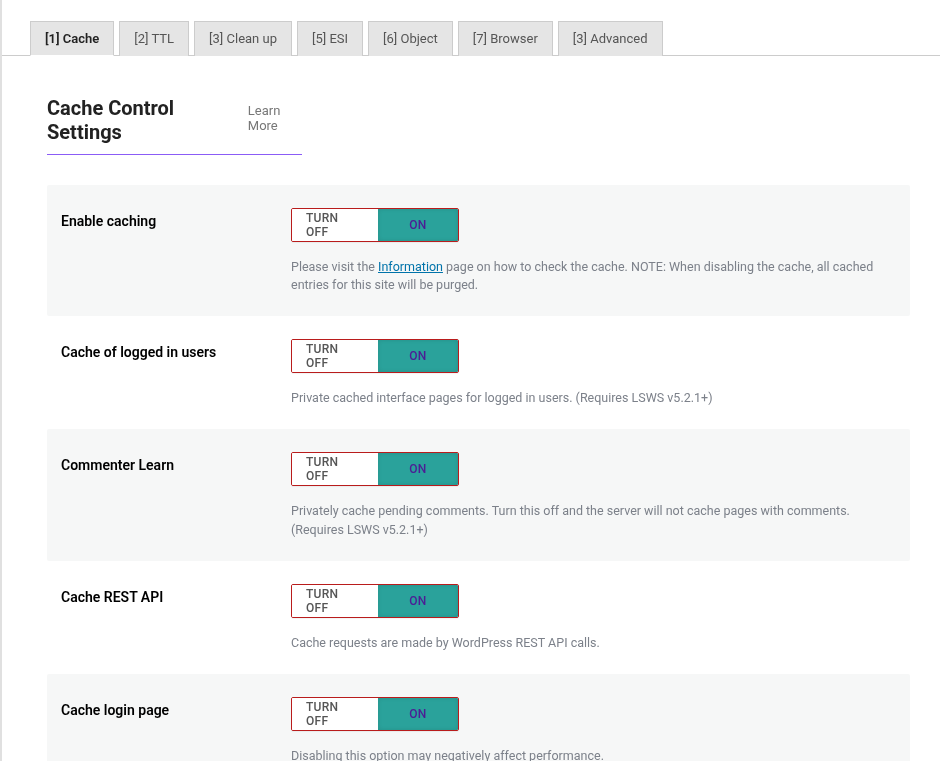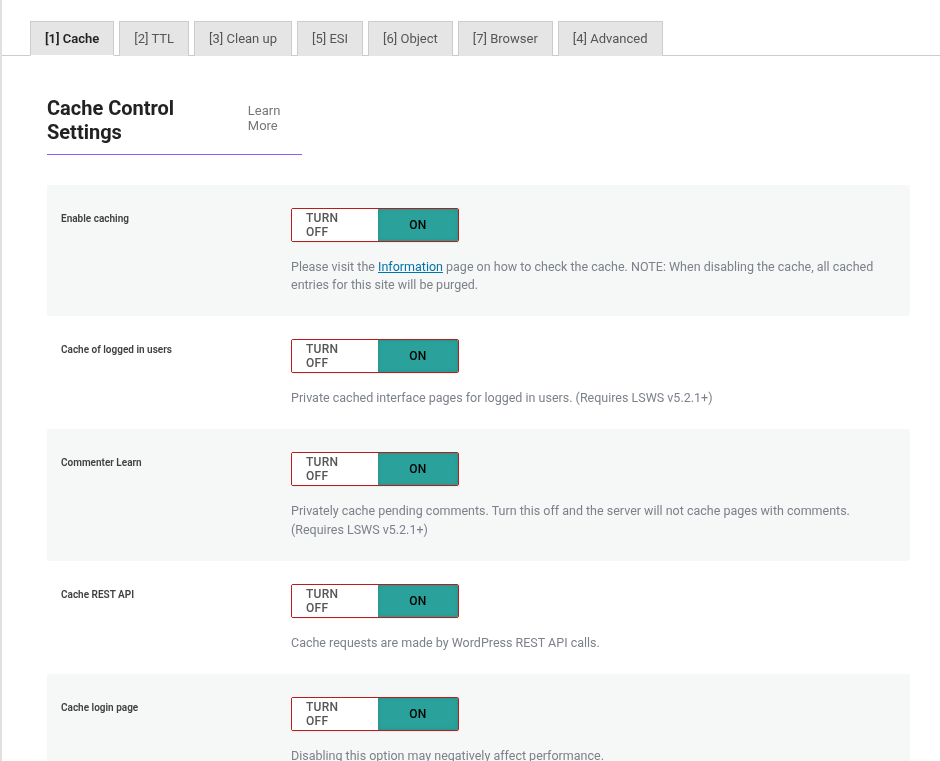--- a/index.html
+++ b/index.html
@@ -67,23 +67,23 @@
       display: flex;
       padding: 22px 14px 22px 14px;
       border-radius: 2px;
     }
     .setting-row.alt {
       background: #f6f7f7;
     }
     .setting-label {
       width: 230px;
       flex-shrink: 0;
-      font-size: 10px;
+      font-size: 14px;
       font-weight: 600;
-      color: #404040;
+      color: #000000;
       padding-top: 6px;
     }
     .setting-body {
       flex: 1;
     }
     .toggle {
       display: inline-flex;
       border: 1px solid #b91c1c;
       border-radius: 2px;
       overflow: hidden;
@@ -102,21 +102,21 @@
       padding: 0 14px;
     }
     .toggle-off {
       background: #fff;
       color: #555;
       flex: 1;
       font-weight: 500;
     }
     .toggle-on {
       background: #2aa29b;
-      color: #000000;
+      color: #4c1d95;
       flex: 0.9;
       font-weight: 500;
       box-shadow: inset 0 0 4px rgba(0,0,0,0.12);
     }
     .desc {
       font-size: 12.5px;
       color: #7c818a;
       margin-top: 16px;
       line-height: 1.45;
     }
@@ -129,21 +129,21 @@
 <body>
 
 <div class="container">
   <div class="tabs">
       <div class="tab active">[1] Cache</div>
       <div class="tab">[2] TTL</div>
       <div class="tab">[3] Clean up</div>
       <div class="tab">[5] ESI</div>
       <div class="tab">[6] Object</div>
       <div class="tab">[7] Browser</div>
-      <div class="tab">[4] Advanced</div>
+      <div class="tab">[3] Advanced</div>
     </div>
 
   <div class="content">
     <div class="heading-row">
       <h2 class="heading">Cache Control Settings</h2>
       <a href="#" class="learn-more">Learn More</a>
     </div>
 
     <div class="settings">
         <div class="setting-row alt">

